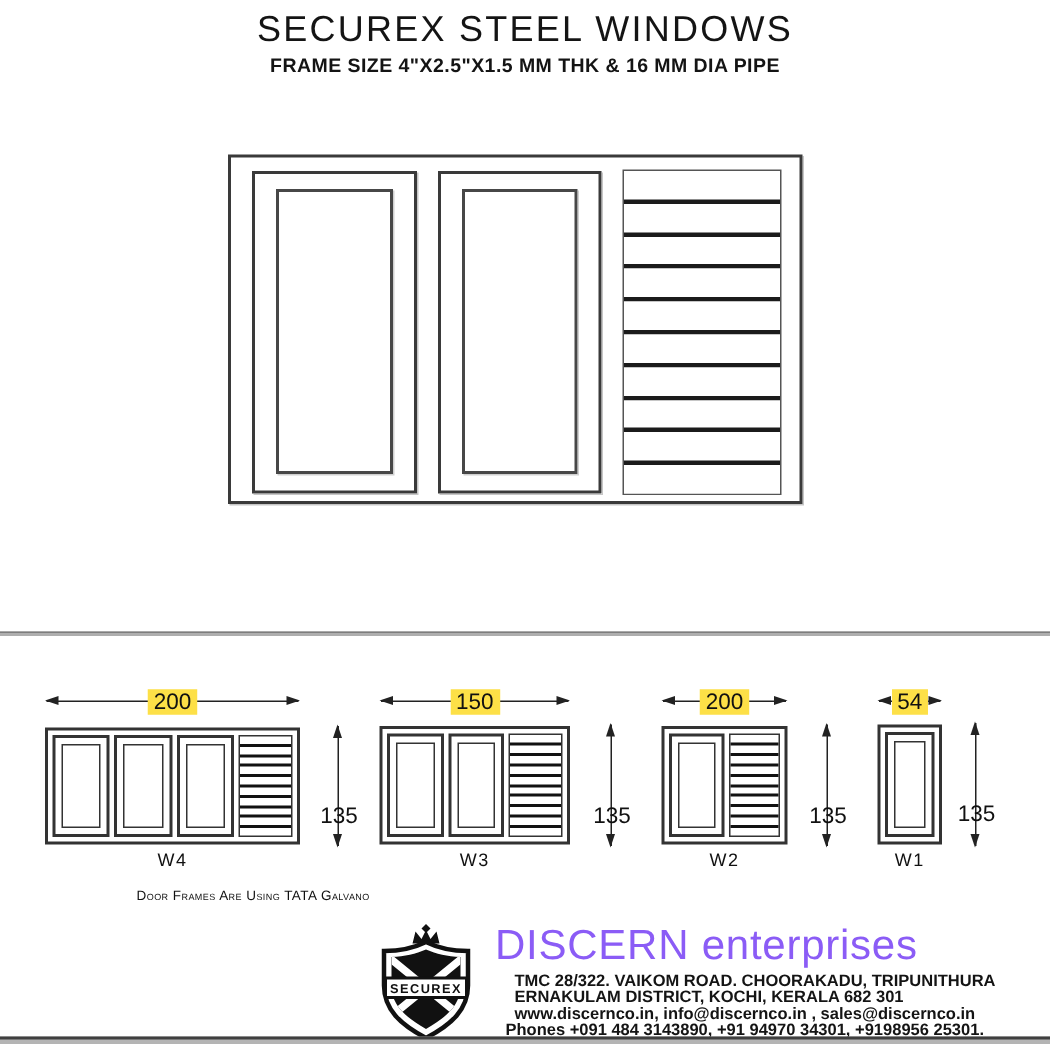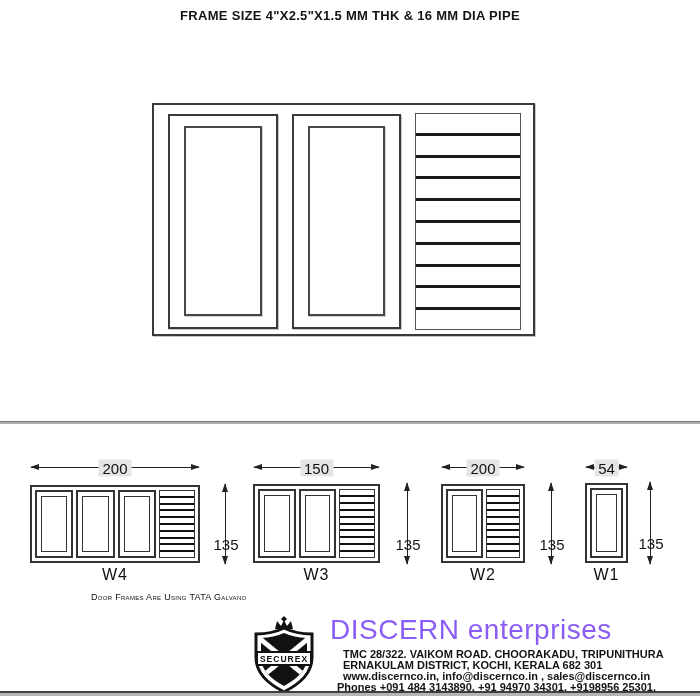--- a/index.html
+++ b/index.html
@@ -35,31 +35,31 @@
   
   #windows-row{position:absolute;inset:0;}
   .fig{position:absolute;left:0;top:0;}
   .sw-body{position:absolute;border:2px solid #333;background:#fff;
     display:flex;padding:3px;gap:3px;}
   .sw-panel{flex:1;border:2px solid #333;position:relative;background:#fff;}
   .sw-panel .sw-inner{position:absolute;left:4px;right:4px;top:4px;bottom:4px;border:1px solid #333;}
   .sw-louver{flex:1;border:1px solid #333;display:flex;flex-direction:column;background:#fff;}
   .sw-louver .slat{flex:1;border-bottom:2px solid #111;}
   .sw-louver .slat:last-child{border-bottom:none;}
-  .win-label{position:absolute;text-align:center;font-size:16px;letter-spacing:1px;color:#111;}
+  .win-label{position:absolute;text-align:center;font-size:12px;letter-spacing:1px;color:#111;}
 
   
   .dim-h{position:absolute;height:14px;}
   .dim-h .dline{position:absolute;left:1px;right:1px;top:6px;height:1px;background:#222;}
   .dim-h .ah-l{position:absolute;left:0;top:3px;width:0;height:0;
     border-top:3.5px solid transparent;border-bottom:3.5px solid transparent;border-right:9px solid #222;}
   .dim-h .ah-r{position:absolute;right:0;top:3px;width:0;height:0;
     border-top:3.5px solid transparent;border-bottom:3.5px solid transparent;border-left:9px solid #222;}
   .dim-h .dlabel{position:absolute;left:50%;top:50%;transform:translate(-50%,-50%);
-    background:#e5e5e5;padding:0 4px;font-size:15px;white-space:nowrap;color:#111;}
+    background:#fde047;padding:0 4px;font-size:15px;white-space:nowrap;color:#111;}
   .dim-v{position:absolute;width:14px;}
   .dim-v .dline{position:absolute;top:1px;bottom:1px;left:6px;width:1px;background:#222;}
   .dim-v .ah-t{position:absolute;top:0;left:3px;width:0;height:0;
     border-left:3.5px solid transparent;border-right:3.5px solid transparent;border-bottom:9px solid #222;}
   .dim-v .ah-b{position:absolute;bottom:0;left:3px;width:0;height:0;
     border-left:3.5px solid transparent;border-right:3.5px solid transparent;border-top:9px solid #222;}
   .dim-v .dlabel{position:absolute;left:50%;top:50%;transform:translate(-50%,-50%);
     font-size:15px;white-space:nowrap;color:#111;margin-top:20px;}
 
   
@@ -76,20 +76,21 @@
   .addr4{left:337px;top:681px;font-size:11px;}
   .bottom-rule{position:absolute;left:0;top:691px;width:700px;height:5px;
     border-top:2px solid #3f3f3f;background:#b4b4b4;}
 </style>
 </head>
 <body>
 
 <div class="sheet">
 
   <header class="title-block">
+    <h1 class="page-title">SECUREX STEEL WINDOWS</h1>
     <div class="page-subtitle">FRAME SIZE 4"X2.5"X1.5 MM THK  &amp; 16 MM DIA PIPE</div>
   </header>
 
   <div class="main-drawing">
     <div class="md-panel md-p1">
       <div class="md-inner"></div>
     </div>
     <div class="md-panel md-p2">
       <div class="md-inner"></div>
     </div>

